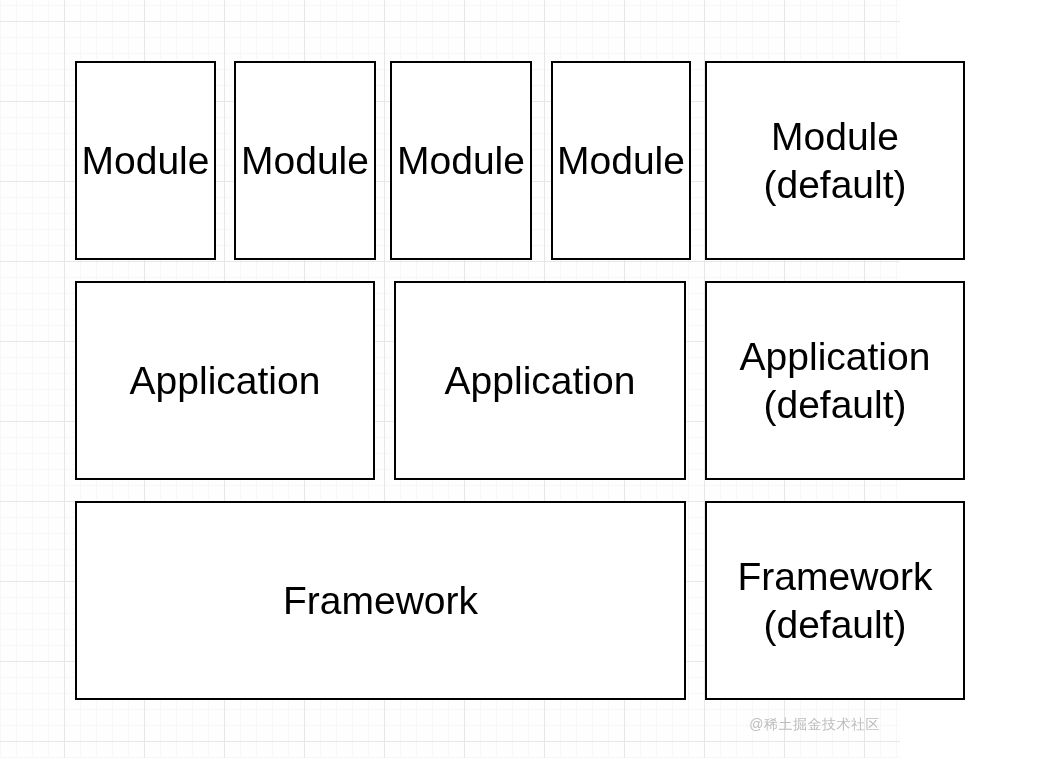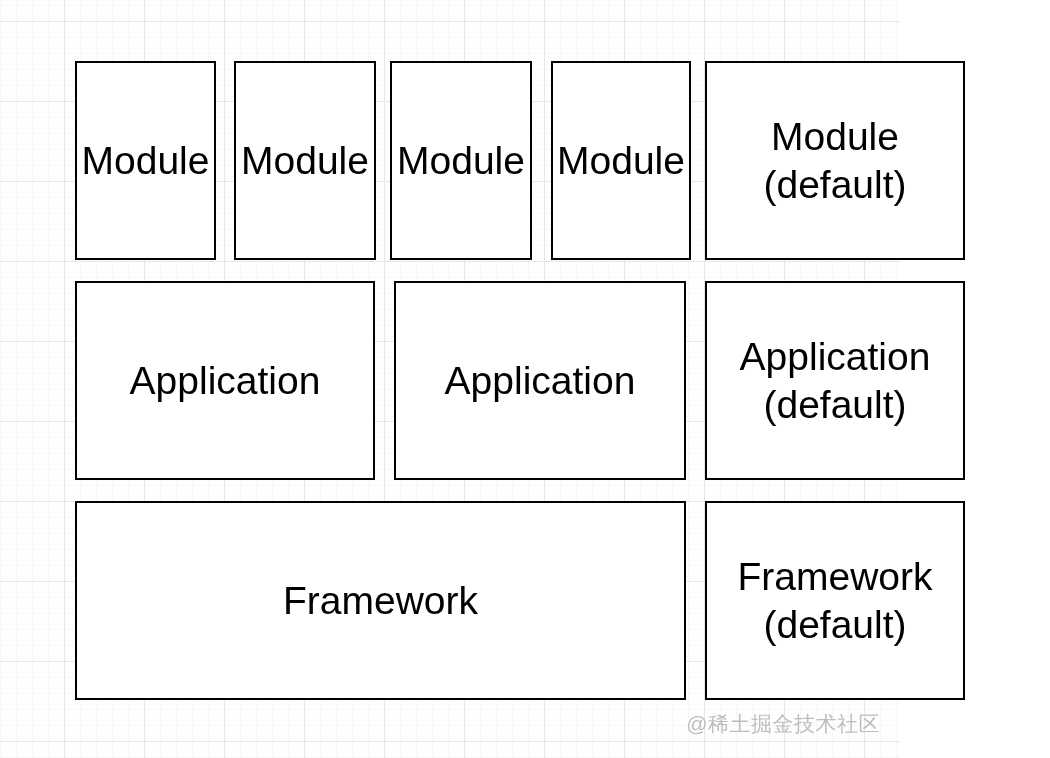--- a/index.html
+++ b/index.html
@@ -52,21 +52,21 @@
   .a2 { left: 394px; top: 281px; width: 292px; height: 199px; }
   .a3 { left: 705px; top: 281px; width: 260px; height: 199px; }
   
   .f1 { left: 75px;  top: 501px; width: 611px; height: 199px; }
   .f2 { left: 705px; top: 501px; width: 260px; height: 199px; }
 
   .watermark {
     position: absolute;
     top: 712px;
     right: 20px;
-    font-size: 21px;
+    font-size: 14px;
     line-height: 24px;
     color: #bdbdbd;
     letter-spacing: 0.5px;
   }
 </style>
 </head>
 <body>
 
 <div class="canvas">
 

